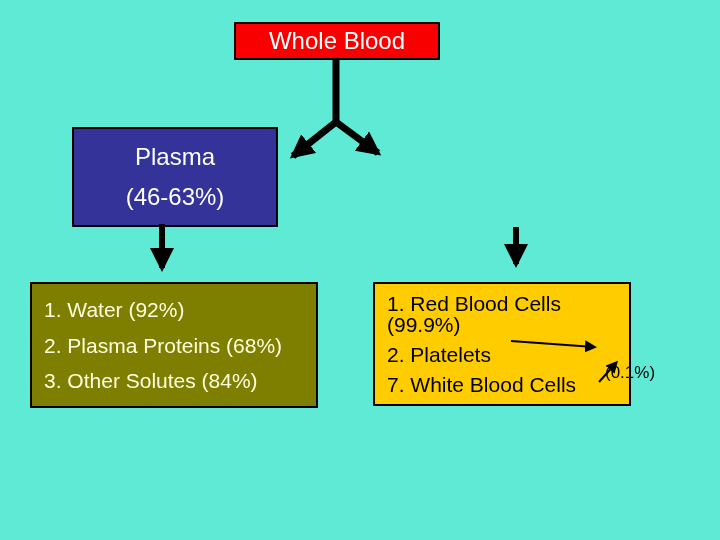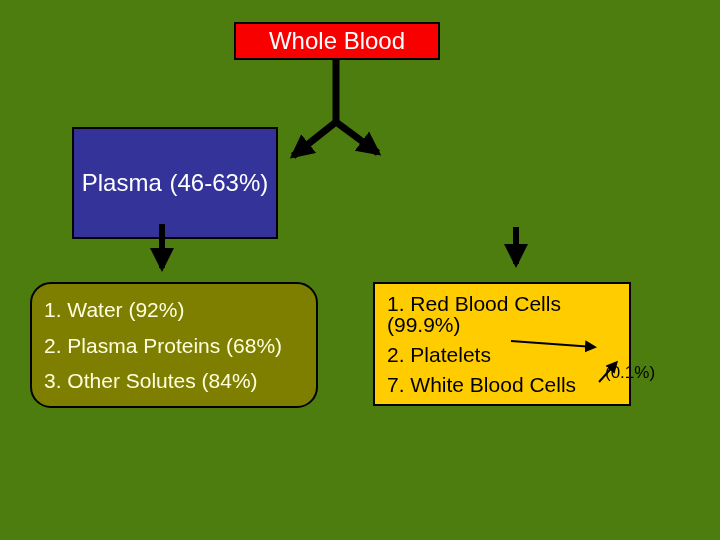--- a/index.html
+++ b/index.html
@@ -4,45 +4,45 @@
 <style>
   html, body {
     margin: 0;
     padding: 0;
     background: #ffffff;
   }
   .slide {
     position: relative;
     width: 720px;
     height: 540px;
-    background: #4d7c0f;
+    background: #5eead4;
     overflow: hidden;
     font-family: "Liberation Sans", sans-serif;
   }
   .box {
     position: absolute;
     box-sizing: border-box;
     border: 2px solid #000000;
     display: flex;
     align-items: center;
     justify-content: center;
     line-height: 1;
   }
   .box-whole-blood {
     left: 234px; top: 22px; width: 206px; height: 38px;
     background: #F80000;
     color: #FFFFFF;
     font-size: 24px;
   }
   .box-plasma {
-    left: 72px; top: 127px; width: 206px; height: 112px;
+    left: 72px; top: 127px; width: 206px; height: 100px;
     background: #333399;
     color: #FFFFFF;
     font-size: 24px;
-    flex-direction: row;
+    flex-direction: column;
     justify-content: space-evenly;
   }
   .box-formed {
     left: 390px; top: 130px; width: 243px; height: 95px;
     background: #F6C9A1;
     color: #000000;
     font-size: 24px;
     flex-direction: column;
     justify-content: space-evenly;
   }
@@ -50,21 +50,20 @@
     flex-direction: column;
     justify-content: space-evenly;
     align-items: flex-start;
     padding-left: 12px;
     font-size: 21px;
   }
   .box-plasma-list {
     left: 30px; top: 282px; width: 288px; height: 126px;
     background: #7E7E00;
     color: #FFFFDE;
-    border-radius: 21px;
   }
   .box-formed-list {
     left: 373px; top: 282px; width: 258px; height: 124px;
     background: #FFCC00;
     color: #000000;
   }
   .callout {
     position: absolute;
     left: 605px; top: 336px;
     font-size: 17px;

